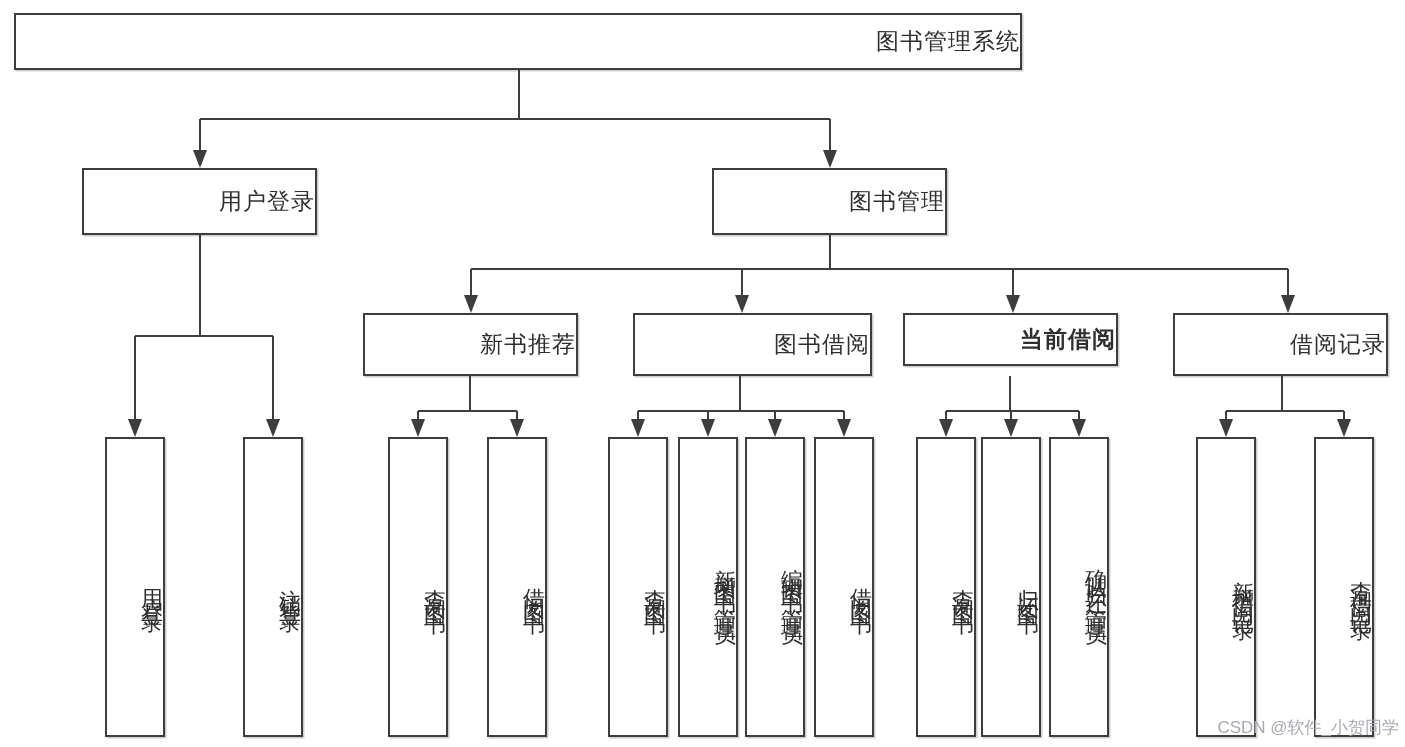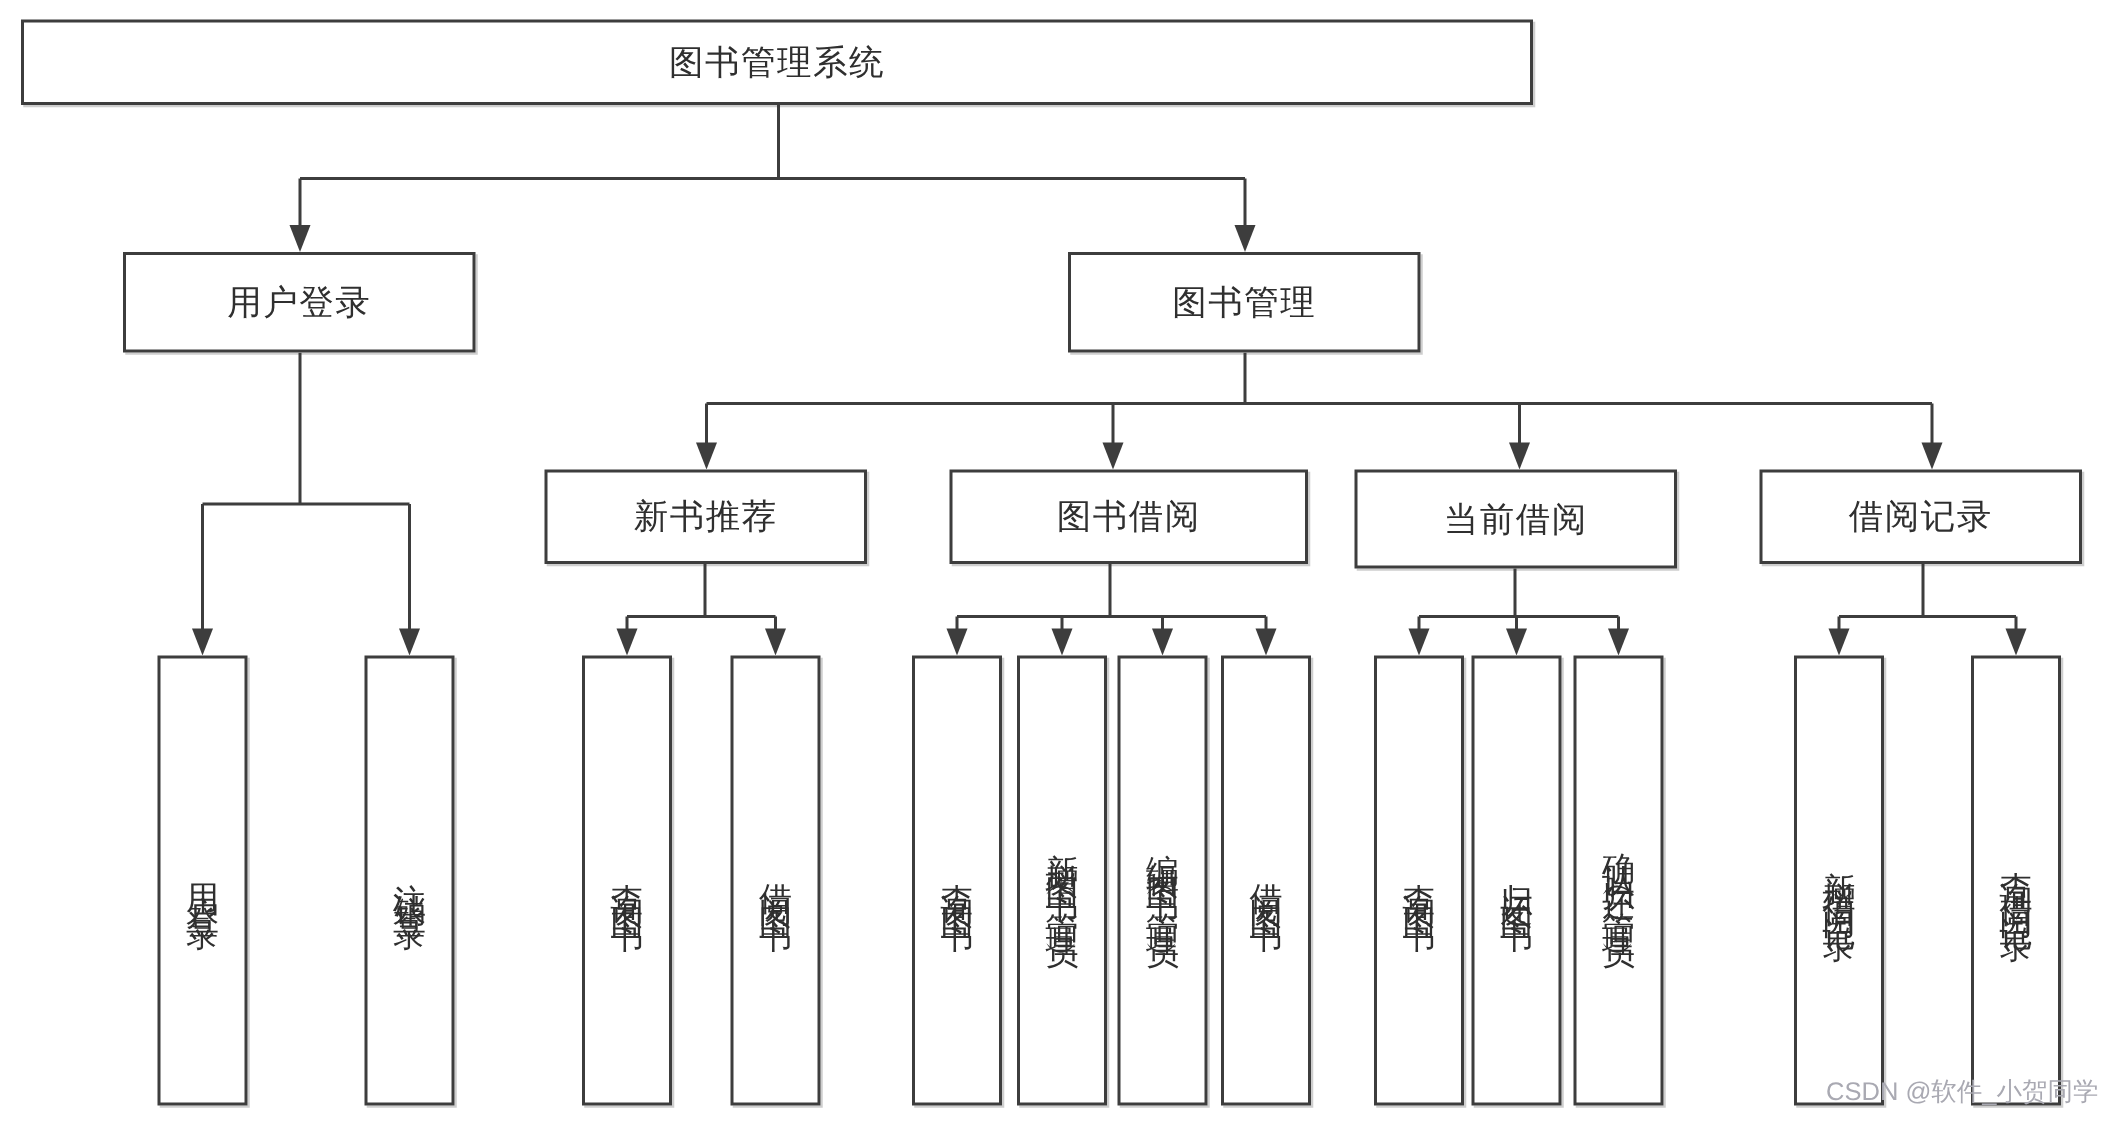--- a/index.html
+++ b/index.html
@@ -27,21 +27,21 @@
     z-index: 1;
   }
   .node {
     position: absolute;
     box-sizing: border-box;
     background: var(--box-background);
     border: 2px solid var(--line);
     box-shadow: 1.5px 1.5px 0 rgba(60,60,60,0.25);
     display: flex;
     align-items: center;
-    justify-content: center;
+    justify-content: flex-end;
     color: var(--text);
     z-index: 2;
   }
   .h-label {
     font-size: 23px;
     letter-spacing: 1px;
     white-space: nowrap;
   }
   .leaf .v-label {
     writing-mode: vertical-rl;
@@ -50,21 +50,21 @@
     letter-spacing: 8px;
     line-height: 1;
     white-space: nowrap;
   }
   
   .n-root  { left: 14px;   top: 13px;  width: 1008px; height: 57px; }
   .n-b0    { left: 82px;   top: 168px; width: 235px;  height: 67px; }
   .n-b1    { left: 712px;  top: 168px; width: 235px;  height: 67px; }
   .n-s0    { left: 363px;  top: 313px; width: 215px;  height: 63px; }
   .n-s1    { left: 633px;  top: 313px; width: 239px;  height: 63px; }
-  .n-s2    { left: 903px;  top: 313px; width: 215px;  height: 66px; }
+  .n-s2    { left: 903px;  top: 313px; width: 215px;  height: 53px; font-weight: bold; }
   .n-s3    { left: 1173px; top: 313px; width: 215px;  height: 63px; }
   .leaf    { top: 437px;   width: 60px; height: 300px; }
   .n-l0a { left: 105px; }  .n-l0b { left: 243px; }
   .n-l1a { left: 388px; }  .n-l1b { left: 487px; }
   .n-l2a { left: 608px; }  .n-l2b { left: 678px; }
   .n-l2c { left: 745px; }  .n-l2d { left: 814px; }
   .n-l3a { left: 916px; }  .n-l3b { left: 981px; }  .n-l3c { left: 1049px; }
   .n-l4a { left: 1196px; } .n-l4b { left: 1314px; }
   .watermark {
     position: absolute;

